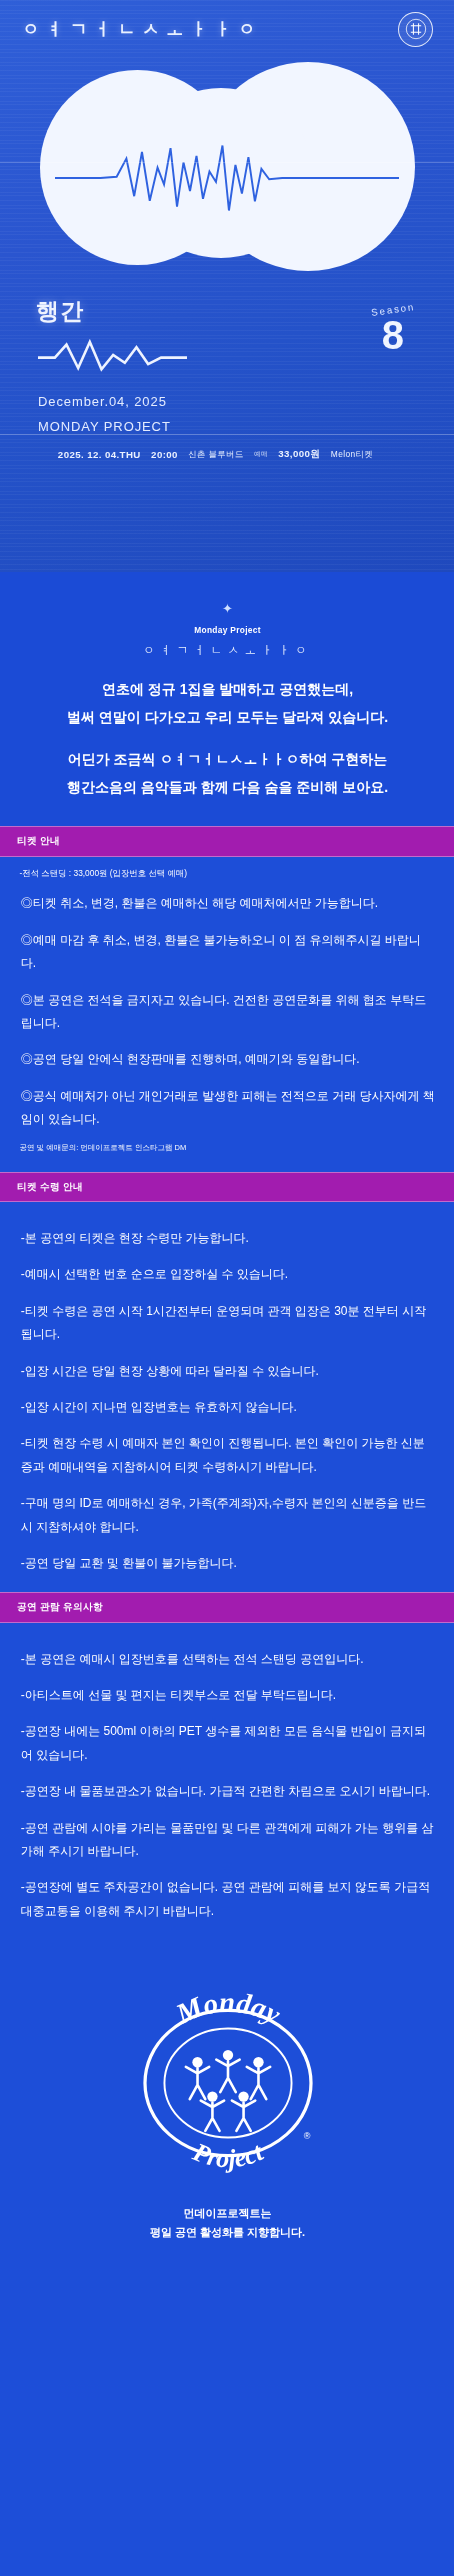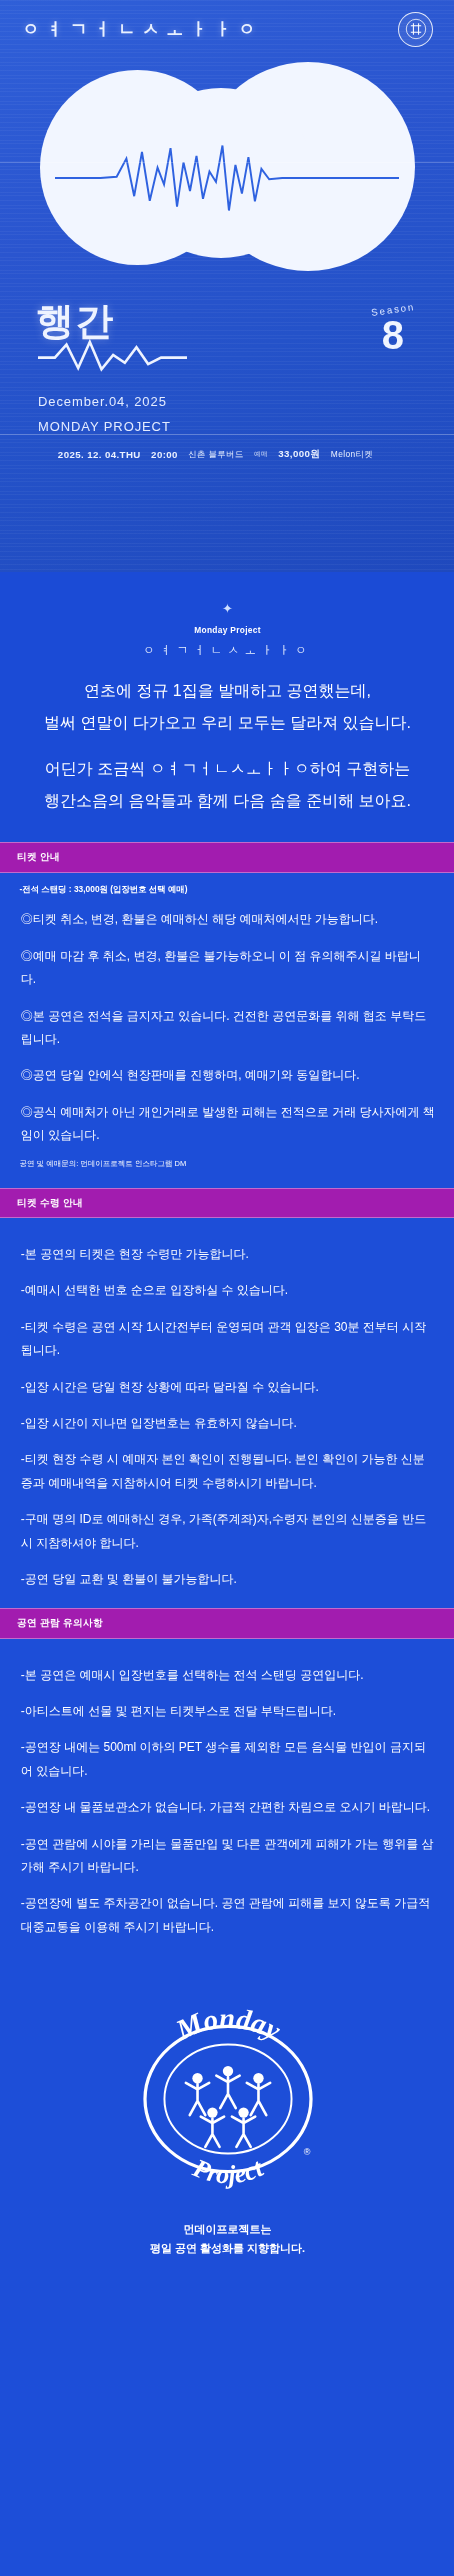--- a/index.html
+++ b/index.html
@@ -59,21 +59,21 @@
     position: absolute; left: 55px; top: 77px;
     width: 344px; height: 78px;
   }
   .poster-divider {
     position: absolute; left: 0; top: 162px; width: 455px; height: 1.3px;
     background: rgba(255,255,255,0.22);
   }
 
   .logo-han {
     position: absolute; left: 36px; top: 296px;
-    font-size: 38px; font-weight: 700; letter-spacing: 1.3px;
+    font-size: 23px; font-weight: 700; letter-spacing: 1.3px;
     color: #eef3ff;
     text-shadow: 0 0 9px rgba(255,255,255,0.3);
   }
   .logo-sub {
     position: absolute; left: 38px; top: 338px;
     width: 149px; height: 34px;
   }
   .season {
     position: absolute; right: 40px; top: 304px;
     text-align: center;
@@ -105,33 +105,33 @@
   
   .intro {
     background: #1b4bd6;
     padding: 29px 26px 25px;
     text-align: center;
   }
   .star { font-size: 13px; color: #cfe0ff; margin-bottom: 9px; }
   .intro-kicker { font-size: 8.4px; font-weight: 700; letter-spacing: 0.3px; margin-bottom: 7.8px; color: #ffffff; }
   .intro-title { font-size: 14.3px; font-weight: 700; margin-bottom: 7.8px; }
   .intro-hangul { font-size: 11.7px; letter-spacing: 5.2px; margin-bottom: 17px; color: #eaf1ff; }
-  .intro-body p { font-size: 16px; line-height: 2.0; font-weight: 400; text-align: center; }
+  .intro-body p { font-size: 14px; line-height: 2.0; font-weight: 700; text-align: center; }
   .intro-body p.spaced { margin-top: 14.3px; }
 
   
   .section-head {
     background: #a21caf;
     border-top: 0.6px solid rgba(255,255,255,0.35);
     border-bottom: 0.6px solid rgba(255,255,255,0.35);
     padding: 7.8px 17px;
     font-size: 9.7px; font-weight: 700; letter-spacing: 0.3px;
   }
   .section-body { padding: 11.7px 19.5px 17px; }
-  .lead { font-size: 8.4px; font-weight: 700; margin-bottom: 9px; }
+  .lead { font-size: 8.4px; font-weight: 400; margin-bottom: 9px; }
   .section-body ul { list-style: none; }
   .section-body li {
     font-size: 12px;
     line-height: 1.95;
     padding-left: 1.3px;
     margin-top: 13px;
   }
   .note { font-size: 7.5px; line-height: 1.9; margin-top: 9px; }
 
   

